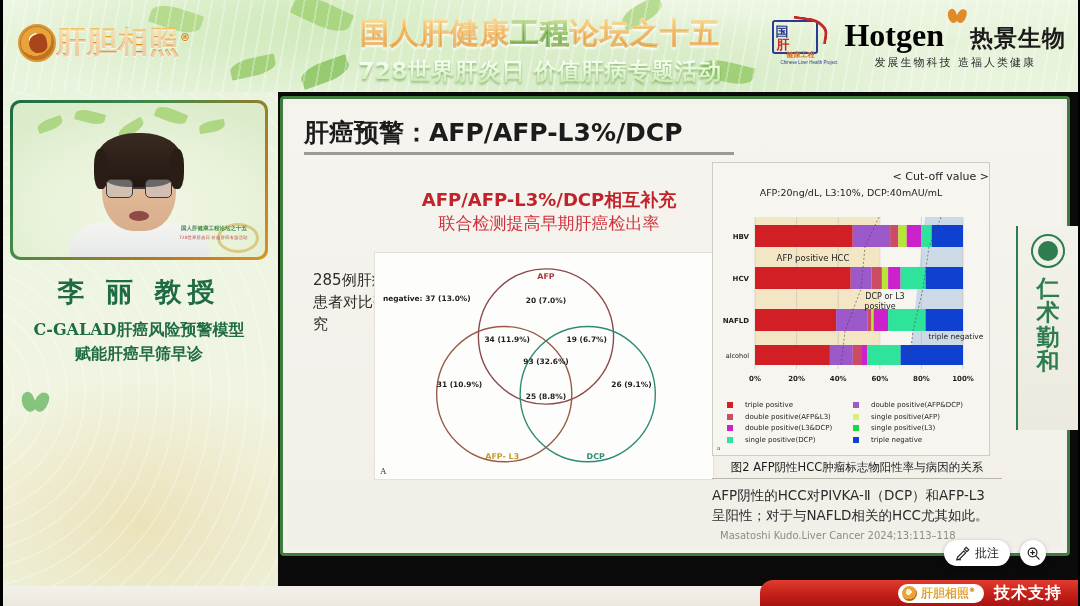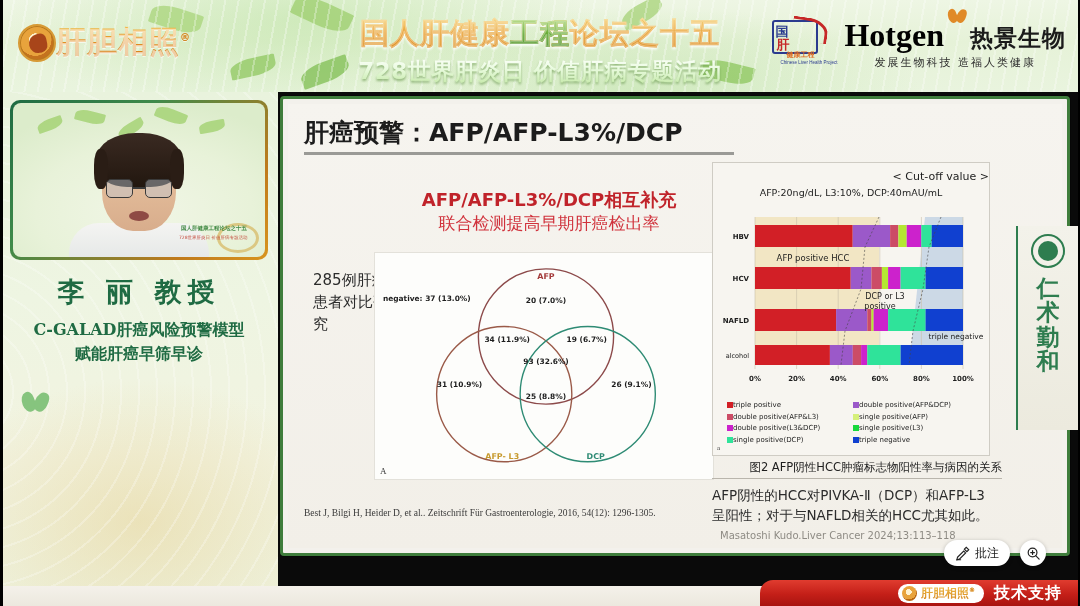--- a/index.html
+++ b/index.html
@@ -219,27 +219,27 @@
 
   
   .right-card {
     position:absolute; left:424px; top:58px; width:278px; height:294px;
     background:#f7f5f0; border:1px solid #cfccc4;
   }
   .rc-title { margin-top:7px; text-align:right; font-family:"DejaVu Sans",sans-serif; font-size:11px; color:#1d1d1d; }
   .rc-sub { margin-top:4px; text-align:center; font-family:"DejaVu Sans",sans-serif; font-size:9.5px; color:#1d1d1d; }
   .bar-area { position:absolute; left:0; top:48px; width:278px; height:190px; }
   .legend { position:absolute; left:14px; top:238px; width:252px; display:flex; flex-wrap:wrap; }
-  .lg-item { width:50%; display:flex; align-items:center; gap:0; margin-bottom:3.5px; }
+  .lg-item { width:50%; display:flex; align-items:center; gap:12px; margin-bottom:3.5px; }
   .lg-sw { width:6px; height:6px; flex:0 0 6px; }
   .lg-tx { font-family:"DejaVu Sans",sans-serif; font-size:7px; color:#1d1d1d; white-space:nowrap; }
   .rc-a { position:absolute; left:4px; bottom:3px; font-size:7px; color:#444; font-family:"Liberation Serif",serif; }
 
   .fig-cap {
-    position:absolute; left:424px; top:356px; width:290px; text-align:right;
+    position:absolute; left:424px; top:356px; width:290px; text-align:center;
     font-family:"DejaVu Sans",sans-serif; font-size:11.5px; color:#1d1d1d;
   }
   .fig-rule { position:absolute; left:424px; top:374px; width:290px; height:1px; background:#b9b5ac; }
   .fig-body {
     position:absolute; left:424px; top:382px; width:300px;
     font-family:"DejaVu Sans",sans-serif; font-size:13.5px; color:#2b2b2b; line-height:1.45;
   }
   .fig-cite {
     position:absolute; left:432px; top:426px; width:290px;
     font-family:"DejaVu Sans",sans-serif; font-size:10px; color:#8e8b84;
@@ -406,21 +406,20 @@
           <text x="172" y="50" text-anchor="middle" font-family="DejaVu Sans, sans-serif" font-size="7.5" font-weight="bold" fill="#1d1d1d">20 (7.0%)</text>
           <text x="133" y="90" text-anchor="middle" font-family="DejaVu Sans, sans-serif" font-size="7.5" font-weight="bold" fill="#1d1d1d">34 (11.9%)</text>
           <text x="213" y="90" text-anchor="middle" font-family="DejaVu Sans, sans-serif" font-size="7.5" font-weight="bold" fill="#1d1d1d">19 (6.7%)</text>
           <text x="172" y="112" text-anchor="middle" font-family="DejaVu Sans, sans-serif" font-size="7.5" font-weight="bold" fill="#1d1d1d">93 (32.6%)</text>
           <text x="85" y="135" text-anchor="middle" font-family="DejaVu Sans, sans-serif" font-size="7.5" font-weight="bold" fill="#1d1d1d">31 (10.9%)</text>
           <text x="172" y="147" text-anchor="middle" font-family="DejaVu Sans, sans-serif" font-size="7.5" font-weight="bold" fill="#1d1d1d">25 (8.8%)</text>
           <text x="258" y="135" text-anchor="middle" font-family="DejaVu Sans, sans-serif" font-size="7.5" font-weight="bold" fill="#1d1d1d">26 (9.1%)</text>
         </svg>
       </div>
       <div class="venn-a">A</div>
-      <div class="venn-ref">Best J, Bilgi H, Heider D, et al.. Zeitschrift Für Gastroenterologie, 2016, 54(12): 1296-1305.</div>
 
       <div class="right-card">
         <div class="rc-title">&lt; Cut-off value &gt;</div>
         <div class="rc-sub">AFP:20ng/dL, L3:10%, DCP:40mAU/mL</div>
 
         <div class="bar-area">
           <svg viewBox="0 0 278 190" width="278" height="190">
 
             <rect x="42" y="6" width="124" height="148" fill="#f2e6c4"></rect>
             <polygon points="166,6 166,154 132,154 152,6" fill="#f2e6c4"></polygon>

